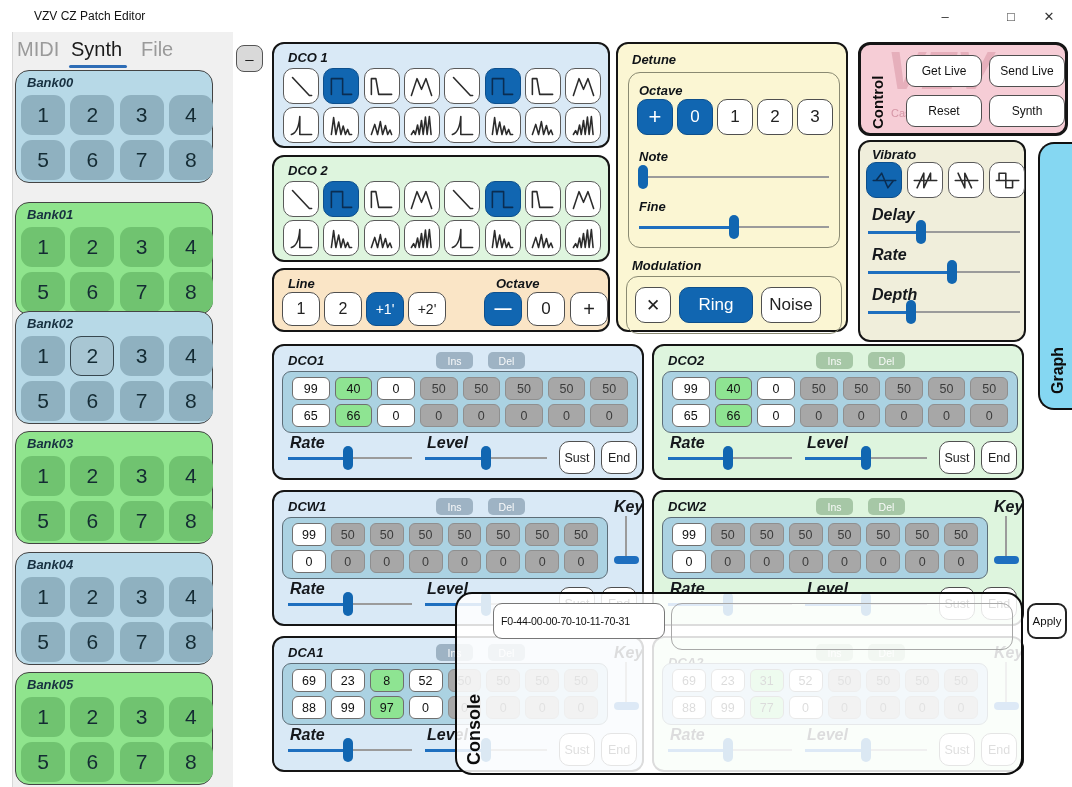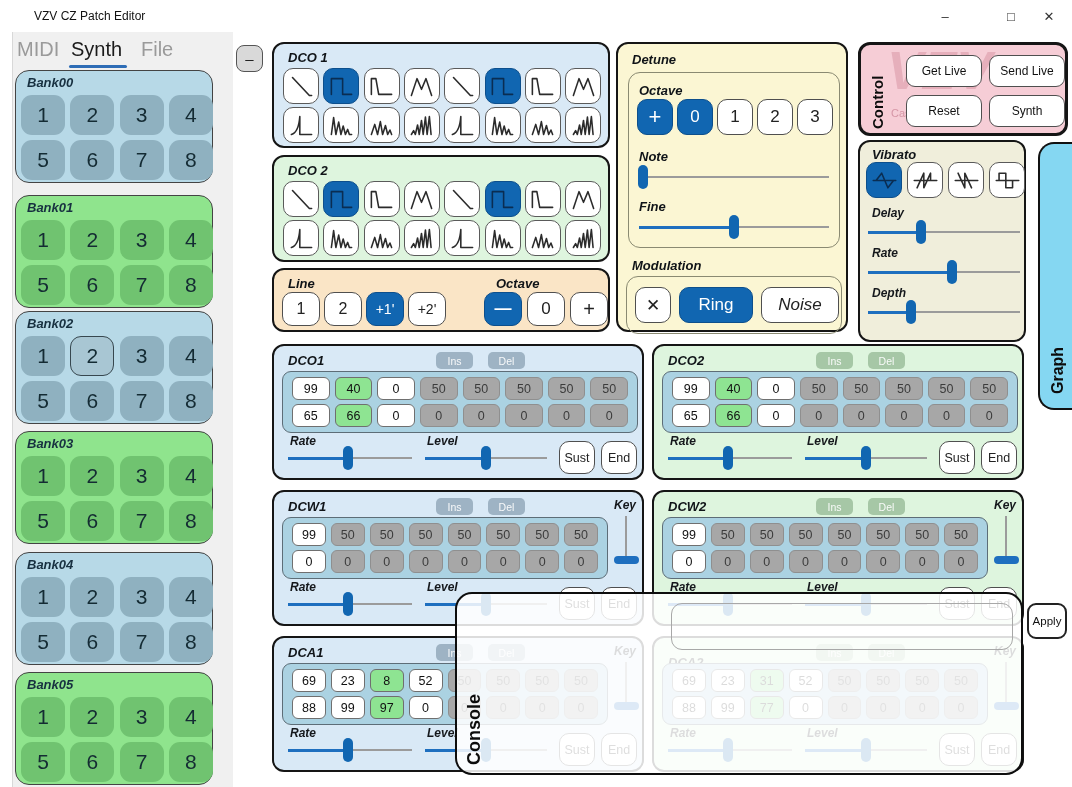--- a/index.html
+++ b/index.html
@@ -40,21 +40,21 @@
   .wavebtn.sel{background:#1166b1;border-color:#0d4f8c;color:#0a2d52;}
   
   .numbtn{position:absolute;background:#fff;border:1.5px solid #4f4f4f;border-radius:10px;box-sizing:border-box;
           display:flex;align-items:center;justify-content:center;font-size:17px;color:#222;}
   .numbtn.sel{background:#1166b1;color:#fff;border-color:#0d4f8c;}
   
   .hslider{position:absolute;height:24px;}
   .hslider .tr{position:absolute;left:0;right:0;top:11px;height:2px;background:#9b9b9b;}
   .hslider .fl{position:absolute;left:0;top:10.5px;height:3px;background:#1e6fbf;}
   .hslider .th{position:absolute;top:0;width:10px;height:24px;background:#1166b1;border-radius:5px;transform:translateX(-50%);}
-  .slbl{position:absolute;font-style:italic;font-weight:bold;font-size:12px;color:#15181c;}
+  .slbl{position:absolute;font-style:italic;font-weight:bold;font-size:16px;color:#15181c;}
   
   .envp{width:372px;height:136px;}
   .envtable{position:absolute;left:8px;top:25px;height:62px;background:#abd2e2;border:1.3px solid #5d6d77;
             border-radius:9px;box-sizing:border-box;display:grid;grid-template-rows:23px 23px;
             gap:4px 5px;padding:5px 9px;}
   .cell{border-radius:6px;display:flex;align-items:center;justify-content:center;font-size:12.5px;}
   .cell.on{background:#fff;border:1px solid #6f6f6f;color:#111;}
   .cell.selc{background:#8ee492;border:1px solid #6f6f6f;color:#111;}
   .cell.off{background:#a7a7a7;border:1px solid #8f8f8f;color:#3c3c3c;}
   .insdel{position:absolute;top:6px;width:37px;height:17px;border-radius:5px;display:flex;align-items:center;
@@ -114,21 +114,21 @@
           <div class="bankname">Bank00</div>
           <div class="bankbtn" style="left: 5px; top: 24px;">1</div>
           <div class="bankbtn" style="left: 54.3px; top: 24px;">2</div>
           <div class="bankbtn" style="left: 103.6px; top: 24px;">3</div>
           <div class="bankbtn" style="left: 152.9px; top: 24px;">4</div>
           <div class="bankbtn" style="left: 5px; top: 69px;">5</div>
           <div class="bankbtn" style="left: 54.3px; top: 69px;">6</div>
           <div class="bankbtn" style="left: 103.6px; top: 69px;">7</div>
           <div class="bankbtn" style="left: 152.9px; top: 69px;">8</div>
         </div>
-        <div class="bank green" style="top: 163px; text-align: center;">
+        <div class="bank green" style="top: 170px; text-align: center;">
           <div class="bankname">Bank01</div>
           <div class="bankbtn" style="left: 5px; top: 24px;">1</div>
           <div class="bankbtn" style="left: 54.3px; top: 24px;">2</div>
           <div class="bankbtn" style="left: 103.6px; top: 24px;">3</div>
           <div class="bankbtn" style="left: 152.9px; top: 24px;">4</div>
           <div class="bankbtn" style="left: 5px; top: 69px;">5</div>
           <div class="bankbtn" style="left: 54.3px; top: 69px;">6</div>
           <div class="bankbtn" style="left: 103.6px; top: 69px;">7</div>
           <div class="bankbtn" style="left: 152.9px; top: 69px;">8</div>
         </div>
@@ -387,21 +387,21 @@
           <div class="tr"></div>
           <div class="fl" style="width: 50%;"></div>
           <div class="th" style="left: 50%;"></div>
         </div>
     </div>
     <div class="ptitle" style="left:14px;top:214px;">Modulation</div>
     <div class="innerbox" style="left:8px;top:232px;width:216px;height:58px;">
       <div id="modbtns">
           <div class="numbtn" style="left: 8px; top: 10px; width: 36px; height: 36px; font-size: 17px;">✕</div>
           <div class="numbtn sel" style="left: 52px; top: 10px; width: 74px; height: 36px; font-size: 17px;">Ring</div>
-          <div class="numbtn" style="left: 134px; top: 10px; width: 78px; height: 36px; font-size: 17px; font-style: italic;">Noise</div>
+          <div class="numbtn" style="left: 134px; top: 10px; width: 60px; height: 36px; font-size: 17px;">Noise</div>
         </div>
     </div>
   </div>
 
   <div class="panel" id="control-panel">
     <div id="wm-big">VZV</div>
     <div id="wm-small">Casio CZ</div>
     <div class="vtext" style="left:8px;top:6px;height:78px;font-size:15px;">Control</div>
     <div class="ctlbtn" style="left:45px;top:10px;">Get Live</div>
     <div class="ctlbtn" style="left:128px;top:10px;">Send Live</div>
@@ -689,17 +689,18 @@
       </div>
       <div class="smbtn" style="left: 285px; top: 95px;">Sust</div>
       <div class="smbtn" style="left: 327px; top: 95px;">End</div>
       <div class="slbl" style="left: 340px; top: 6px;">Key</div>
       <div class="vtrack" style="left: 351px; top: 24px; height: 44px;"></div>
       <div class="vthumb" style="left: 340px; top: 64px;"></div>
     </div>
 
   <div class="abs" id="console">
     <div class="vtext" style="left:7px;bottom:8px;height:120px;font-size:18px;">Console</div>
+    <div class="abs" id="sysex-field">F0-44-00-00-70-10-11-70-31</div>
     <div class="abs" id="console-out"></div>
   </div>
   <div class="abs" id="apply-btn">Apply</div>
 
 </div>
 
 </body></html>

